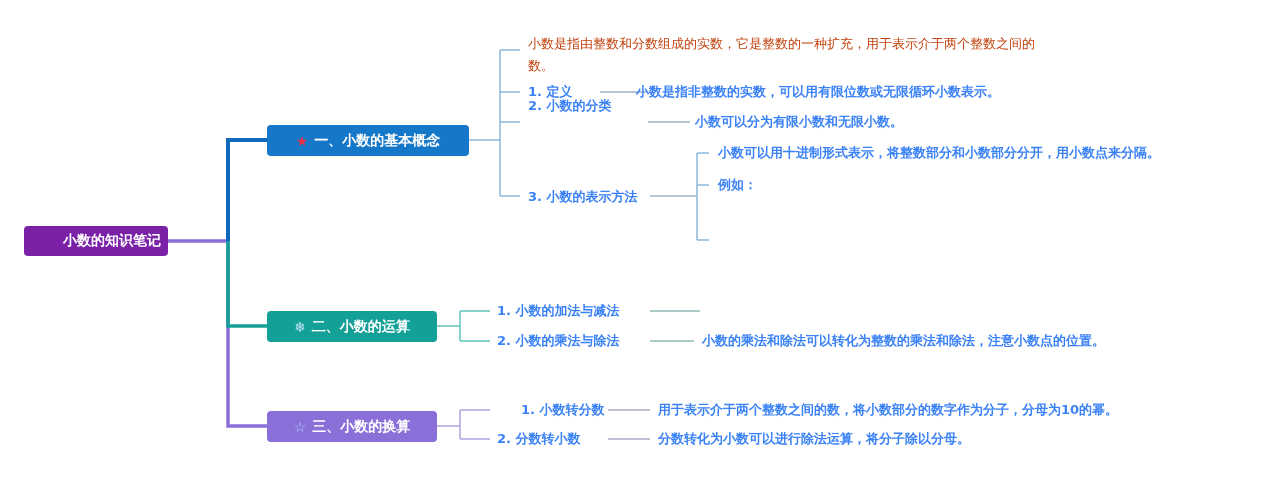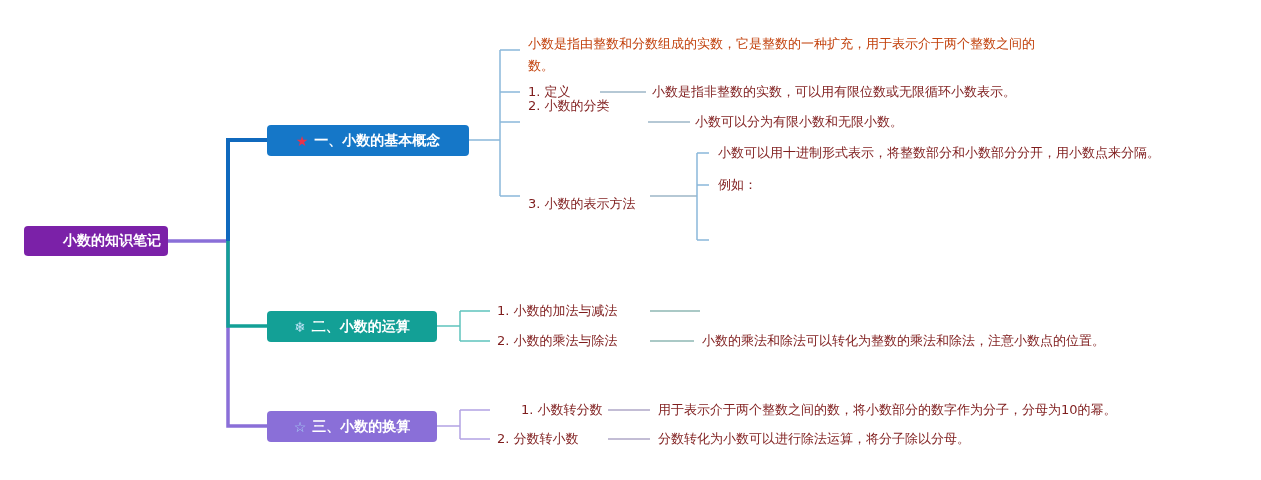--- a/index.html
+++ b/index.html
@@ -10,22 +10,22 @@
         border-radius:4px;color:#fff;font-size:14px;font-weight:600;cursor:pointer;
         box-sizing:border-box;white-space:nowrap;}
   .root-node{background:#7b21a8;font-weight:700;font-size:14px;}
   .b1-node{background:#1577c8;}
   .b2-node{background:#13a096;}
   .b3-node{background:#8a6fd8;}
   .icon{margin-right:6px;font-size:14px;line-height:1;}
   .icon-b1{color:#e8334a;}
   .icon-b2{color:#bfe3f7;}
   .icon-b3{color:#a8d4f7;}
-  .topic{position:absolute;font-size:13px;color:#7f1d1d;white-space:nowrap;
-         transform:translateY(-50%);line-height:18px;cursor:pointer;}
+  .topic{position:absolute;font-size:13px;color:#3b82f6;white-space:nowrap;
+         transform:translateY(-50%);line-height:18px;cursor:pointer;font-weight:bold;}
   .note{position:absolute;font-size:13px;color:#c2410c;line-height:22px;width:508px;cursor:pointer;}
 </style>
 </head>
 <body>
 
 <div class="canvas">
 
   <svg class="connectors" viewBox="0 0 1261 480" fill="none" xmlns="http://www.w3.org/2000/svg">
 
     <path d="M168 241 H228 M228 241 V426 H267" stroke="#8a6fd8" stroke-width="3.5"></path>
@@ -48,26 +48,26 @@
   </div>
 
   <div class="node b1-node" style="left:267px;top:125px;width:202px;height:31px;">
     <span class="icon icon-b1">★</span>
     <span>一、小数的基本概念</span>
   </div>
 
   <div class="note" style="left:528px;top:33px;">小数是指由整数和分数组成的实数，它是整数的一种扩充，用于表示介于两个整数之间的数。</div>
 
   <div class="topic" style="left:528px;top:92px;">1. 定义</div>
-  <div class="topic" style="left:652px;top:92px;">小数是指非整数的实数，可以用有限位数或无限循环小数表示。</div>
+  <div class="topic" style="left:636px;top:92px;">小数是指非整数的实数，可以用有限位数或无限循环小数表示。</div>
 
   <div class="topic" style="left:528px;top:106px;">2. 小数的分类</div>
   <div class="topic" style="left:695px;top:122px;">小数可以分为有限小数和无限小数。</div>
 
-  <div class="topic" style="left:528px;top:204px;">3. 小数的表示方法</div>
+  <div class="topic" style="left:528px;top:197px;">3. 小数的表示方法</div>
   <div class="topic" style="left:718px;top:153px;">小数可以用十进制形式表示，将整数部分和小数部分分开，用小数点来分隔。</div>
   <div class="topic" style="left:718px;top:185px;">例如：</div>
 
   <div class="node b2-node" style="left:267px;top:311px;width:170px;height:31px;">
     <span class="icon icon-b2">❄</span>
     <span>二、小数的运算</span>
   </div>
 
   <div class="topic" style="left:497px;top:311px;">1. 小数的加法与减法</div>
 

